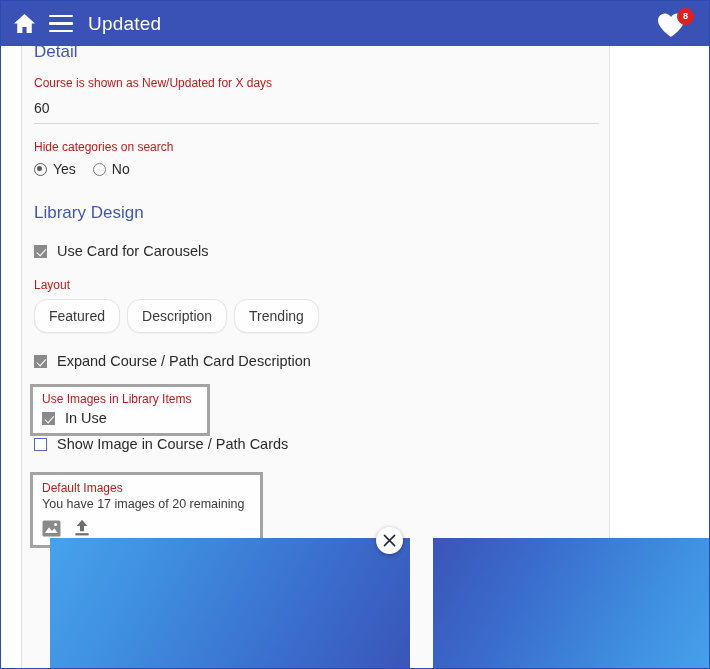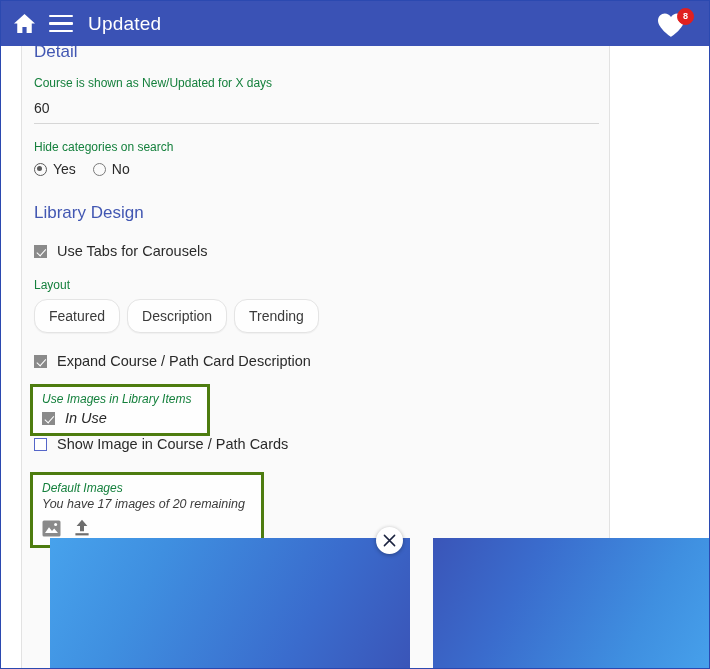--- a/index.html
+++ b/index.html
@@ -109,21 +109,21 @@
     padding-left: 0px;
   }
   .section-title {
     color: #4257b2;
     font-size: 17px;
     line-height: 20px;
     margin: 0 0 0 0;
   }
 
   .field-label {
-    color: #15803d;
+    color: #b91c1c;
     font-size: 12px;
     line-height: 15px;
   }
   .field-value {
     color: #2a2a2a;
     font-size: 14px;
     line-height: 18px;
   }
   .field-underline {
     border-bottom: 1px solid #d6d6d6;
@@ -187,24 +187,23 @@
     font-size: 14px;
     color: #3b3b3b;
     font-family: "Liberation Sans", sans-serif;
     line-height: 16px;
     box-shadow: 0 1px 1px rgba(0,0,0,.04);
     cursor: pointer;
   }
 
   
   .highlight {
-    border: 3px solid #4d7c0f;
+    border: 3px solid #a3a3a3;
     background: #fefefe;
     display: inline-block;
-    font-style: italic;
   }
 
   .hl-a { padding: 5px 16px 6px 9px; }
   .hl-b { padding: 6px 16px 8px 9px; }
 
   .default-images-note {
     font-size: 12.5px;
     color: #3b3b3b;
     line-height: 16px;
   }
@@ -307,21 +306,21 @@
               <span class="radio unchecked"></span>
               <span class="radio-label">No</span>
             </label>
           </div>
         </div>
 
         <div class="section-title" style="margin-top:26px;">Library Design</div>
 
         <label class="cb-item" style="margin-top:20px;">
           <span class="checkbox checked"></span>
-          <span class="cb-label">Use Tabs for Carousels</span>
+          <span class="cb-label">Use Card for Carousels</span>
         </label>
 
         <div style="margin-top:18px;">
           <div class="field-label">Layout</div>
           <div class="btn-row" style="margin-top:6px;">
             <button class="layout-btn">Featured</button>
             <button class="layout-btn">Description</button>
             <button class="layout-btn">Trending</button>
           </div>
         </div>

